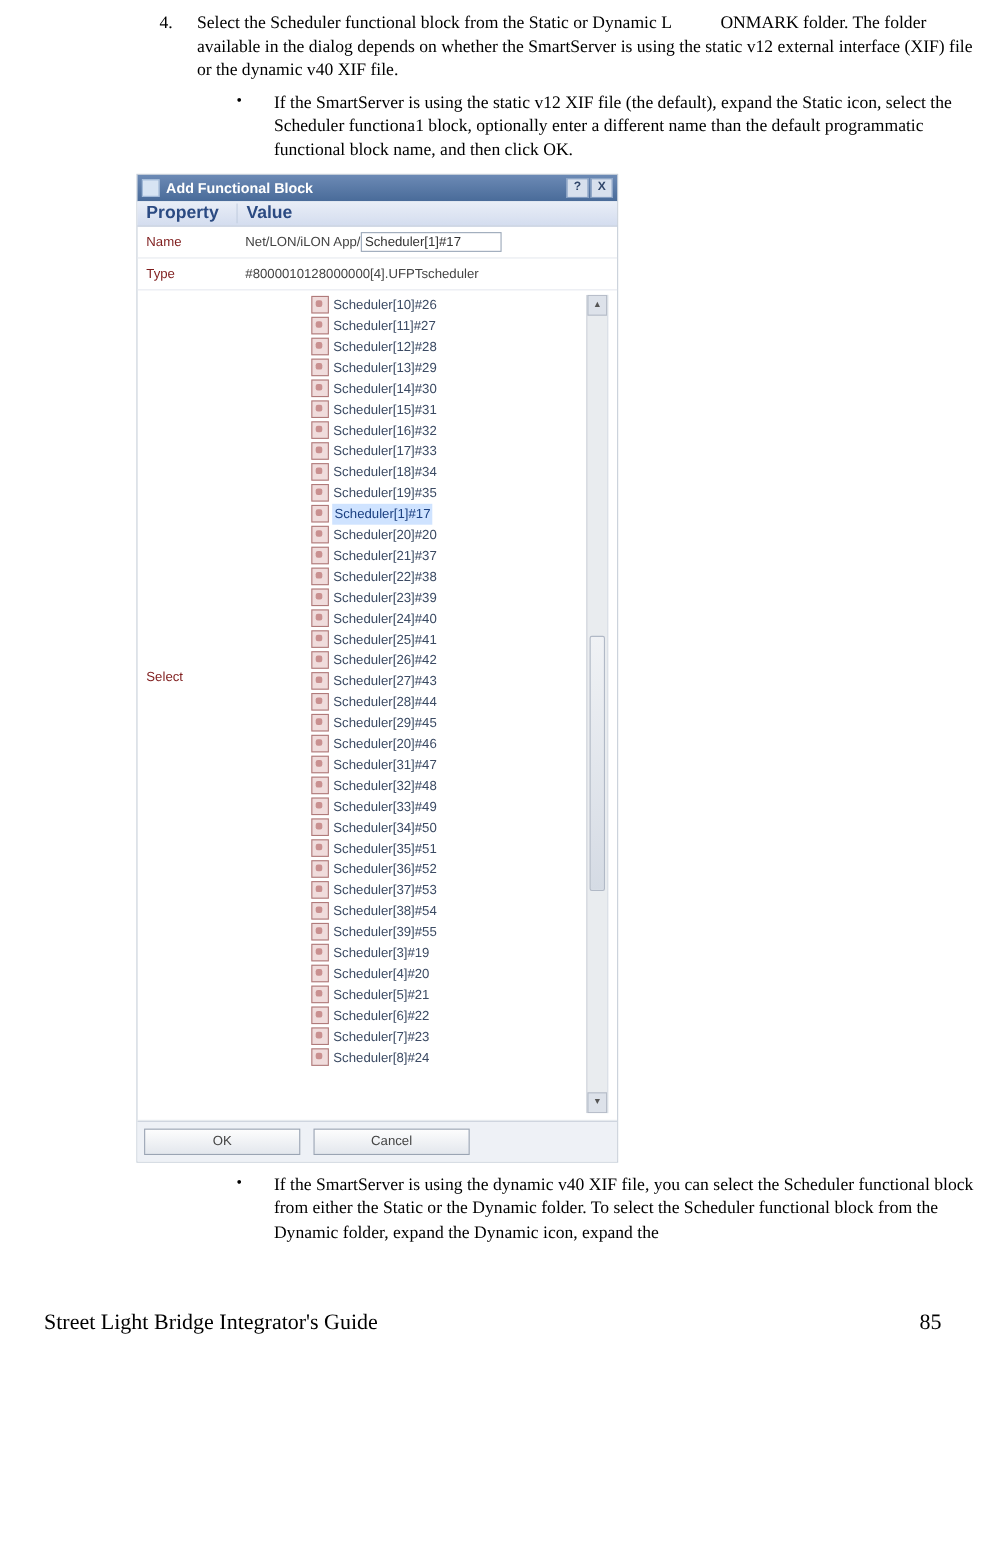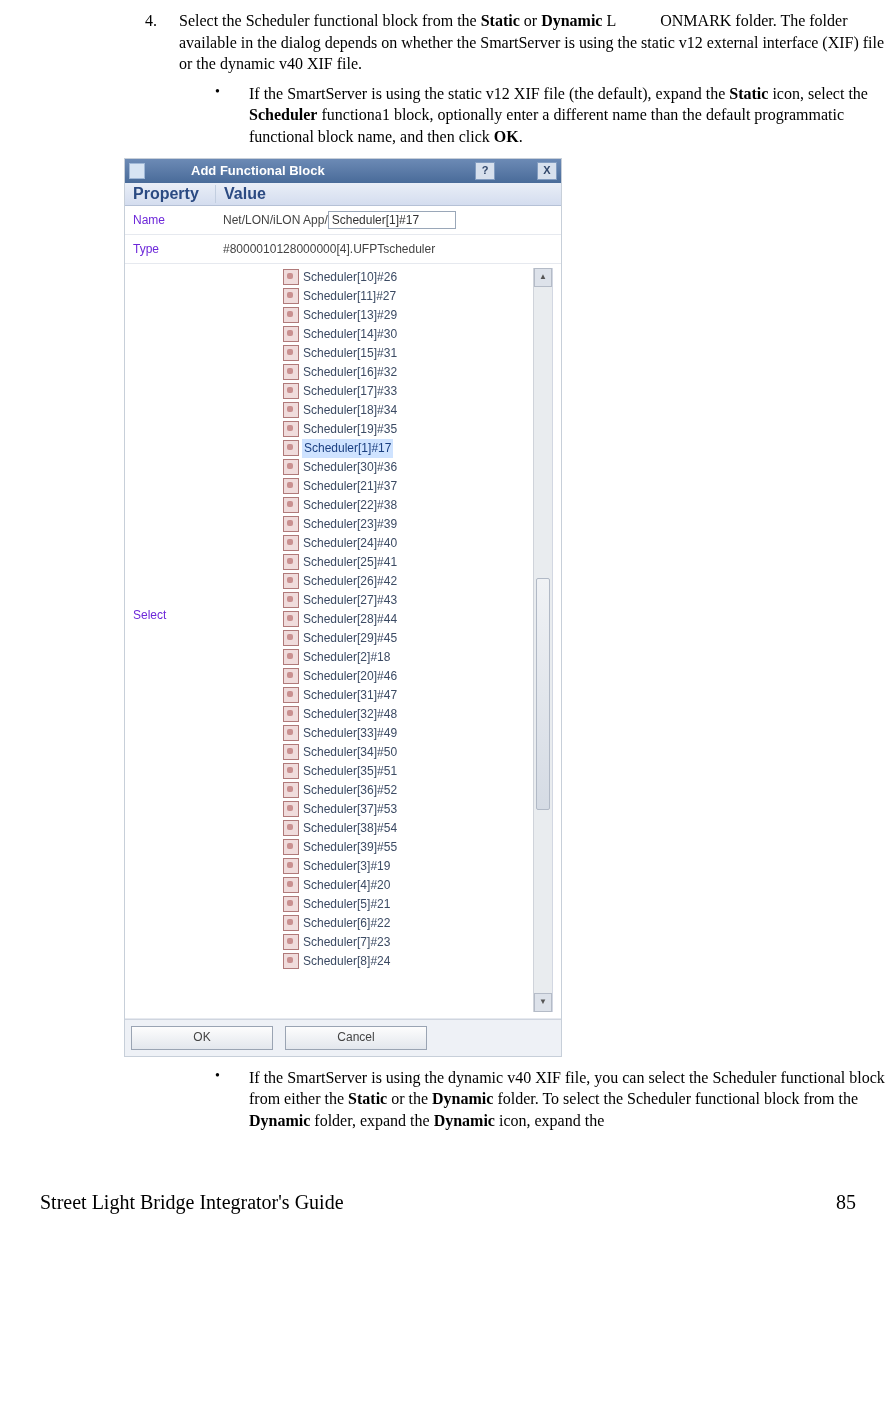--- a/index.html
+++ b/index.html
@@ -43,42 +43,41 @@
     text-align: left;
     font-size: 14px;
   }
   .bullet-row .txt {
     flex: 1;
   }
   .sc {
     font-variant: small-caps;
     margin-left: 44px;
   }
-  b { font-weight: bold; }
+  b { font-weight: normal; }
 
   
   .dialog-wrap {
     margin: 10px 0 10px 124px;
     width: 436px;
     border: 1px solid #c7cfd9;
     background: #fff;
     font-family: Tahoma, Verdana, Arial, sans-serif;
     font-size: 12px;
     color: #333;
   }
   .titlebar {
     background: linear-gradient(#6c8ab5, #496b99);
     color: #fff;
     height: 24px;
     display: flex;
     align-items: center;
     padding: 0 4px;
     font-weight: bold;
     font-size: 13px;
-    gap: 40px;
   }
   .titlebar .win-icon {
     width: 14px; height: 14px;
     background: #d7e4f3;
     border: 1px solid #9fb7d6;
     margin-right: 6px;
   }
   .titlebar .title-text { flex: 1; }
   .titlebar .win-btn {
     width: 18px; height: 16px;
@@ -104,21 +103,21 @@
   .col-prop { width: 82px; padding-left: 8px; border-right: 1px solid #c2cee0; }
   .col-val  { flex: 1; padding-left: 8px; }
   .data-row {
     display: flex;
     border-bottom: 1px solid #e6e9ef;
     min-height: 28px;
     align-items: center;
     font-size: 12px;
     color: #444;
   }
-  .data-row .col-prop { font-weight: normal; color: #6d28d9; border-right: none; }
+  .data-row .col-prop { font-weight: normal; color: #7f1d1d; border-right: none; }
   .name-input {
     border: 1px solid #9aa7b8;
     padding: 1px 3px;
     font-family: Tahoma, Arial, sans-serif;
     font-size: 12px;
     color: #333;
     background: #fff;
     width: 120px;
     display: inline-block;
   }
@@ -265,20 +264,24 @@
               <div class="tree-item">
                 <span class="nicon"></span>
                 <span class="lbl">Scheduler[10]#26</span>
               </div>
               <div class="tree-item">
                 <span class="nicon"></span>
                 <span class="lbl">Scheduler[11]#27</span>
               </div>
               <div class="tree-item">
                 <span class="nicon"></span>
+                <span class="lbl">Scheduler[12]#28</span>
+              </div>
+              <div class="tree-item">
+                <span class="nicon"></span>
                 <span class="lbl">Scheduler[13]#29</span>
               </div>
               <div class="tree-item">
                 <span class="nicon"></span>
                 <span class="lbl">Scheduler[14]#30</span>
               </div>
               <div class="tree-item">
                 <span class="nicon"></span>
                 <span class="lbl">Scheduler[15]#31</span>
               </div>
@@ -297,21 +300,21 @@
               <div class="tree-item">
                 <span class="nicon"></span>
                 <span class="lbl">Scheduler[19]#35</span>
               </div>
               <div class="tree-item sel">
                 <span class="nicon"></span>
                 <span class="lbl">Scheduler[1]#17</span>
               </div>
               <div class="tree-item">
                 <span class="nicon"></span>
-                <span class="lbl">Scheduler[30]#36</span>
+                <span class="lbl">Scheduler[20]#20</span>
               </div>
               <div class="tree-item">
                 <span class="nicon"></span>
                 <span class="lbl">Scheduler[21]#37</span>
               </div>
               <div class="tree-item">
                 <span class="nicon"></span>
                 <span class="lbl">Scheduler[22]#38</span>
               </div>
               <div class="tree-item">
@@ -334,24 +337,20 @@
                 <span class="nicon"></span>
                 <span class="lbl">Scheduler[27]#43</span>
               </div>
               <div class="tree-item">
                 <span class="nicon"></span>
                 <span class="lbl">Scheduler[28]#44</span>
               </div>
               <div class="tree-item">
                 <span class="nicon"></span>
                 <span class="lbl">Scheduler[29]#45</span>
-              </div>
-              <div class="tree-item">
-                <span class="nicon"></span>
-                <span class="lbl">Scheduler[2]#18</span>
               </div>
               <div class="tree-item">
                 <span class="nicon"></span>
                 <span class="lbl">Scheduler[20]#46</span>
               </div>
               <div class="tree-item">
                 <span class="nicon"></span>
                 <span class="lbl">Scheduler[31]#47</span>
               </div>
               <div class="tree-item">

